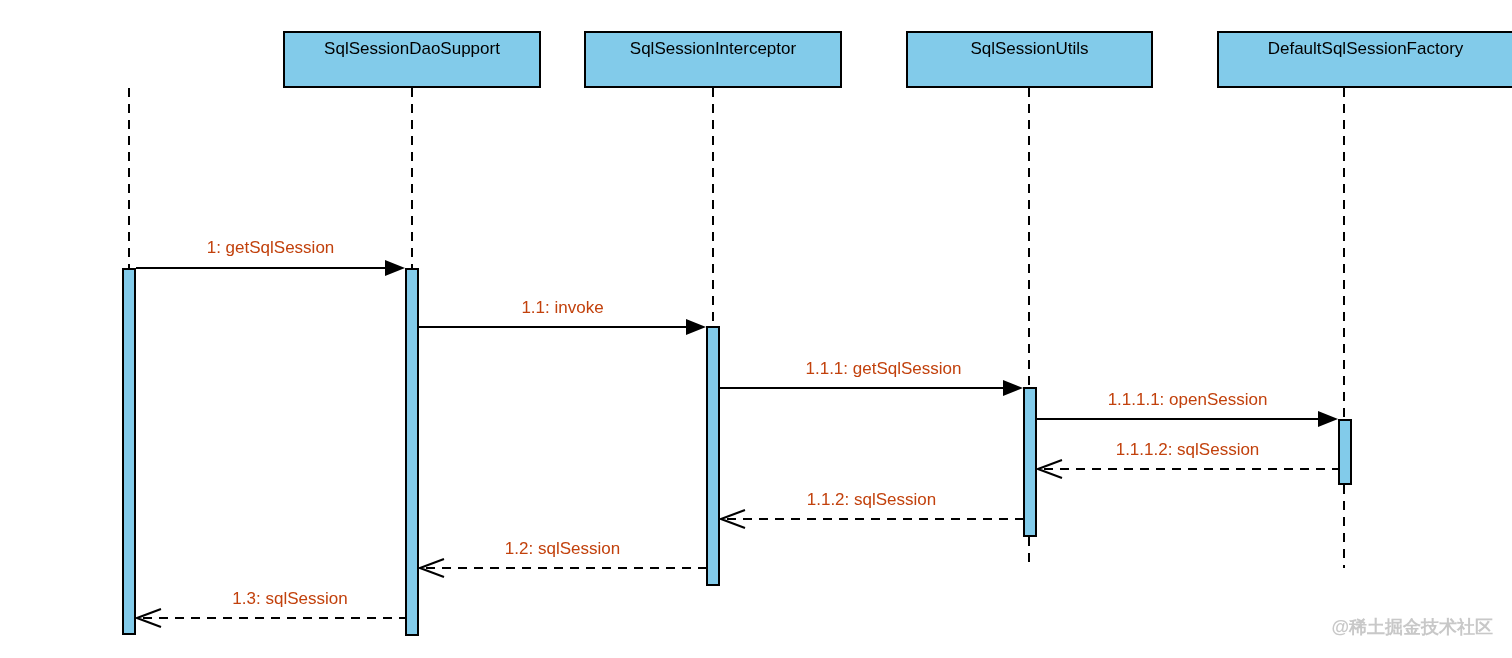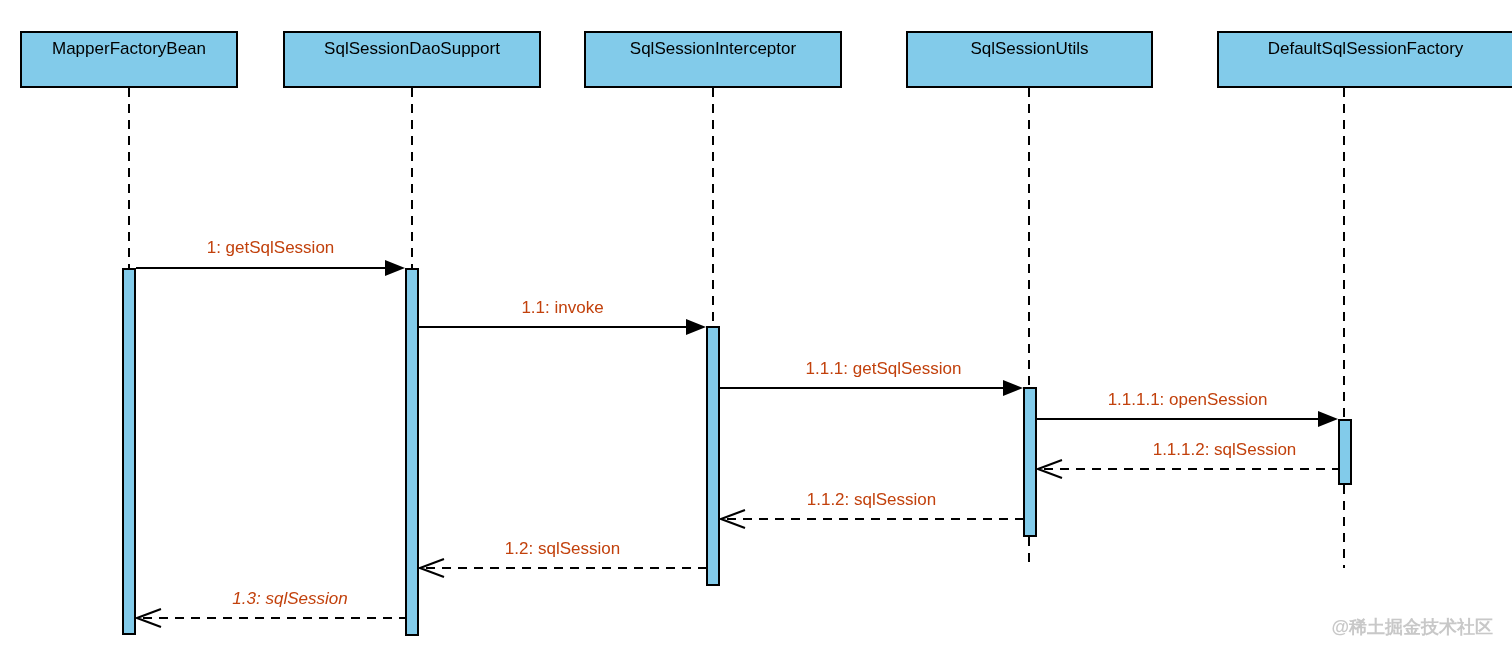--- a/index.html
+++ b/index.html
@@ -65,21 +65,20 @@
     color:#C8C8C8;
     white-space:nowrap;
     font-weight:bold;
   }
 </style>
 </head>
 <body>
 
 <div id="canvas">
 
-  <div class="participant" style="left:20px;width:218px;"><span>MapperFactoryBean</span></div>
   <div class="participant" style="left:283px;width:258px;"><span>SqlSessionDaoSupport</span></div>
   <div class="participant" style="left:584px;width:258px;"><span>SqlSessionInterceptor</span></div>
   <div class="participant" style="left:906px;width:247px;"><span>SqlSessionUtils</span></div>
   <div class="participant" style="left:1217px;width:297px;"><span>DefaultSqlSessionFactory</span></div>
 
   <div class="lifeline" style="left:128px;top:88px;height:180px;"></div>
   <div class="lifeline" style="left:411px;top:88px;height:180px;"></div>
   <div class="lifeline" style="left:712px;top:88px;height:238px;"></div>
   <div class="lifeline" style="left:1028px;top:88px;height:299px;"></div>
   <div class="lifeline" style="left:1028px;top:537px;height:31px;"></div>
@@ -110,21 +109,21 @@
     <div class="arrow-solid" style="left:1003px;top:380px;"></div>
   </div>
 
   <div>
     <div class="msg-label" style="left:1037px;width:301px;top:390px;">1.1.1.1: openSession</div>
     <div class="msg-line-solid" style="left:1037px;top:418px;width:282px;"></div>
     <div class="arrow-solid" style="left:1318px;top:411px;"></div>
   </div>
 
   <div>
-    <div class="msg-label" style="left:1037px;width:301px;top:440px;margin-left:37px;">1.1.1.2: sqlSession</div>
+    <div class="msg-label" style="left:1037px;width:301px;top:440px;">1.1.1.2: sqlSession</div>
     <div class="msg-line-dashed" style="left:1044px;top:468px;width:294px;"></div>
     <svg class="arrow-open" style="left:1037px;top:459px;" width="26" height="20">
         <path d="M25 1 L1 10 L25 19" fill="none" stroke="#000" stroke-width="2"></path>
       </svg>
   </div>
 
   <div>
     <div class="msg-label" style="left:720px;width:303px;top:490px;">1.1.2: sqlSession</div>
     <div class="msg-line-dashed" style="left:727px;top:518px;width:296px;"></div>
     <svg class="arrow-open" style="left:720px;top:509px;" width="26" height="20">
@@ -134,21 +133,21 @@
 
   <div>
     <div class="msg-label" style="left:419px;width:287px;top:539px;">1.2: sqlSession</div>
     <div class="msg-line-dashed" style="left:426px;top:567px;width:280px;"></div>
     <svg class="arrow-open" style="left:419px;top:558px;" width="26" height="20">
         <path d="M25 1 L1 10 L25 19" fill="none" stroke="#000" stroke-width="2"></path>
       </svg>
   </div>
 
   <div>
-    <div class="msg-label" style="left:136px;width:308px;top:589px;font-style:italic;">1.3: sqlSession</div>
+    <div class="msg-label" style="left:136px;width:308px;top:589px;">1.3: sqlSession</div>
     <div class="msg-line-dashed" style="left:143px;top:617px;width:262px;"></div>
     <svg class="arrow-open" style="left:136px;top:608px;" width="26" height="20">
         <path d="M25 1 L1 10 L25 19" fill="none" stroke="#000" stroke-width="2"></path>
       </svg>
   </div>
 
   <div class="watermark">@稀土掘金技术社区</div>
 
 </div>
 

